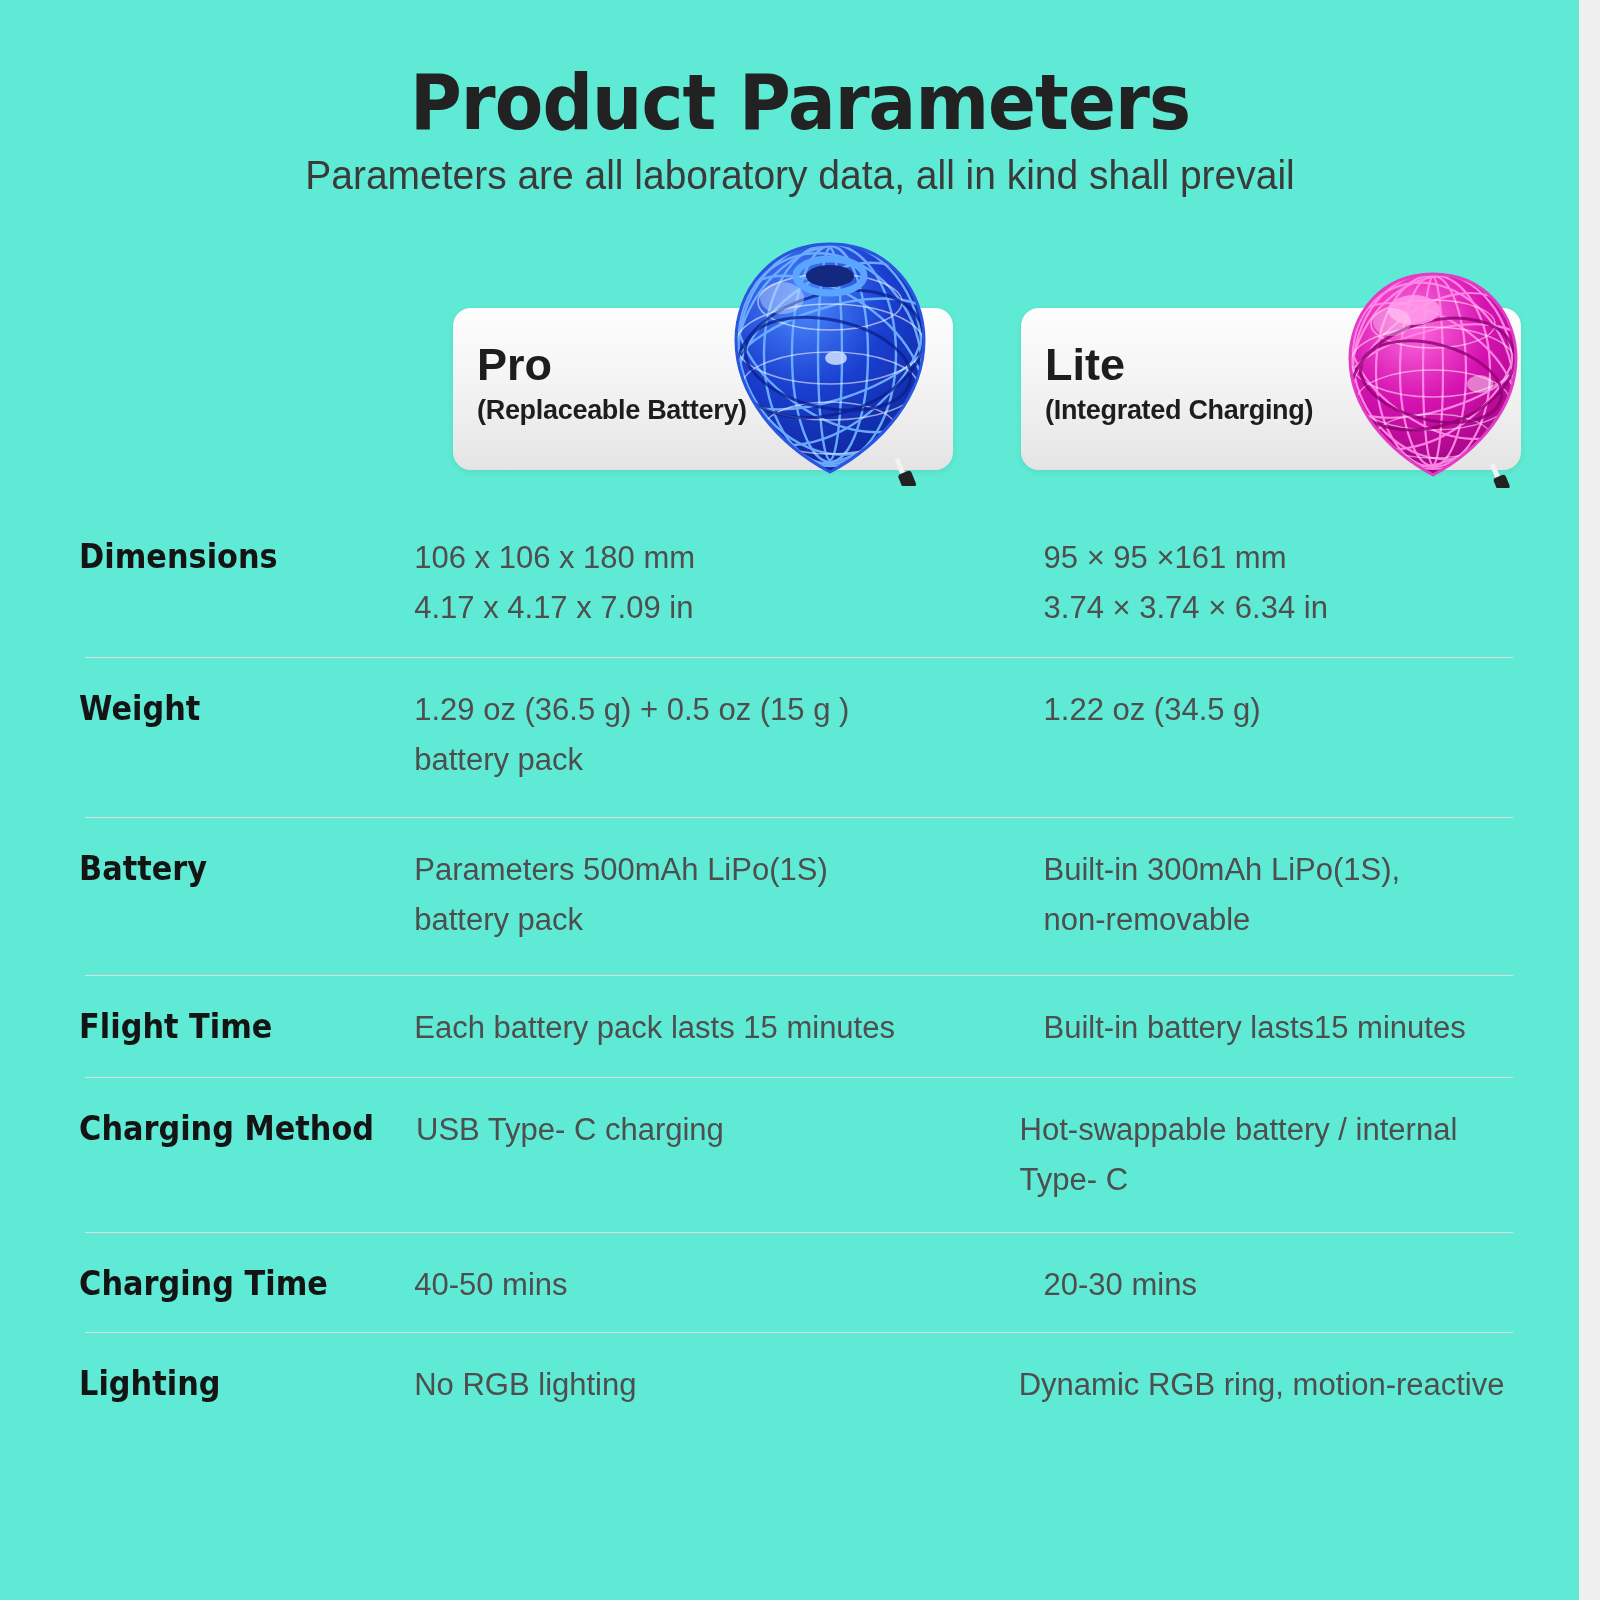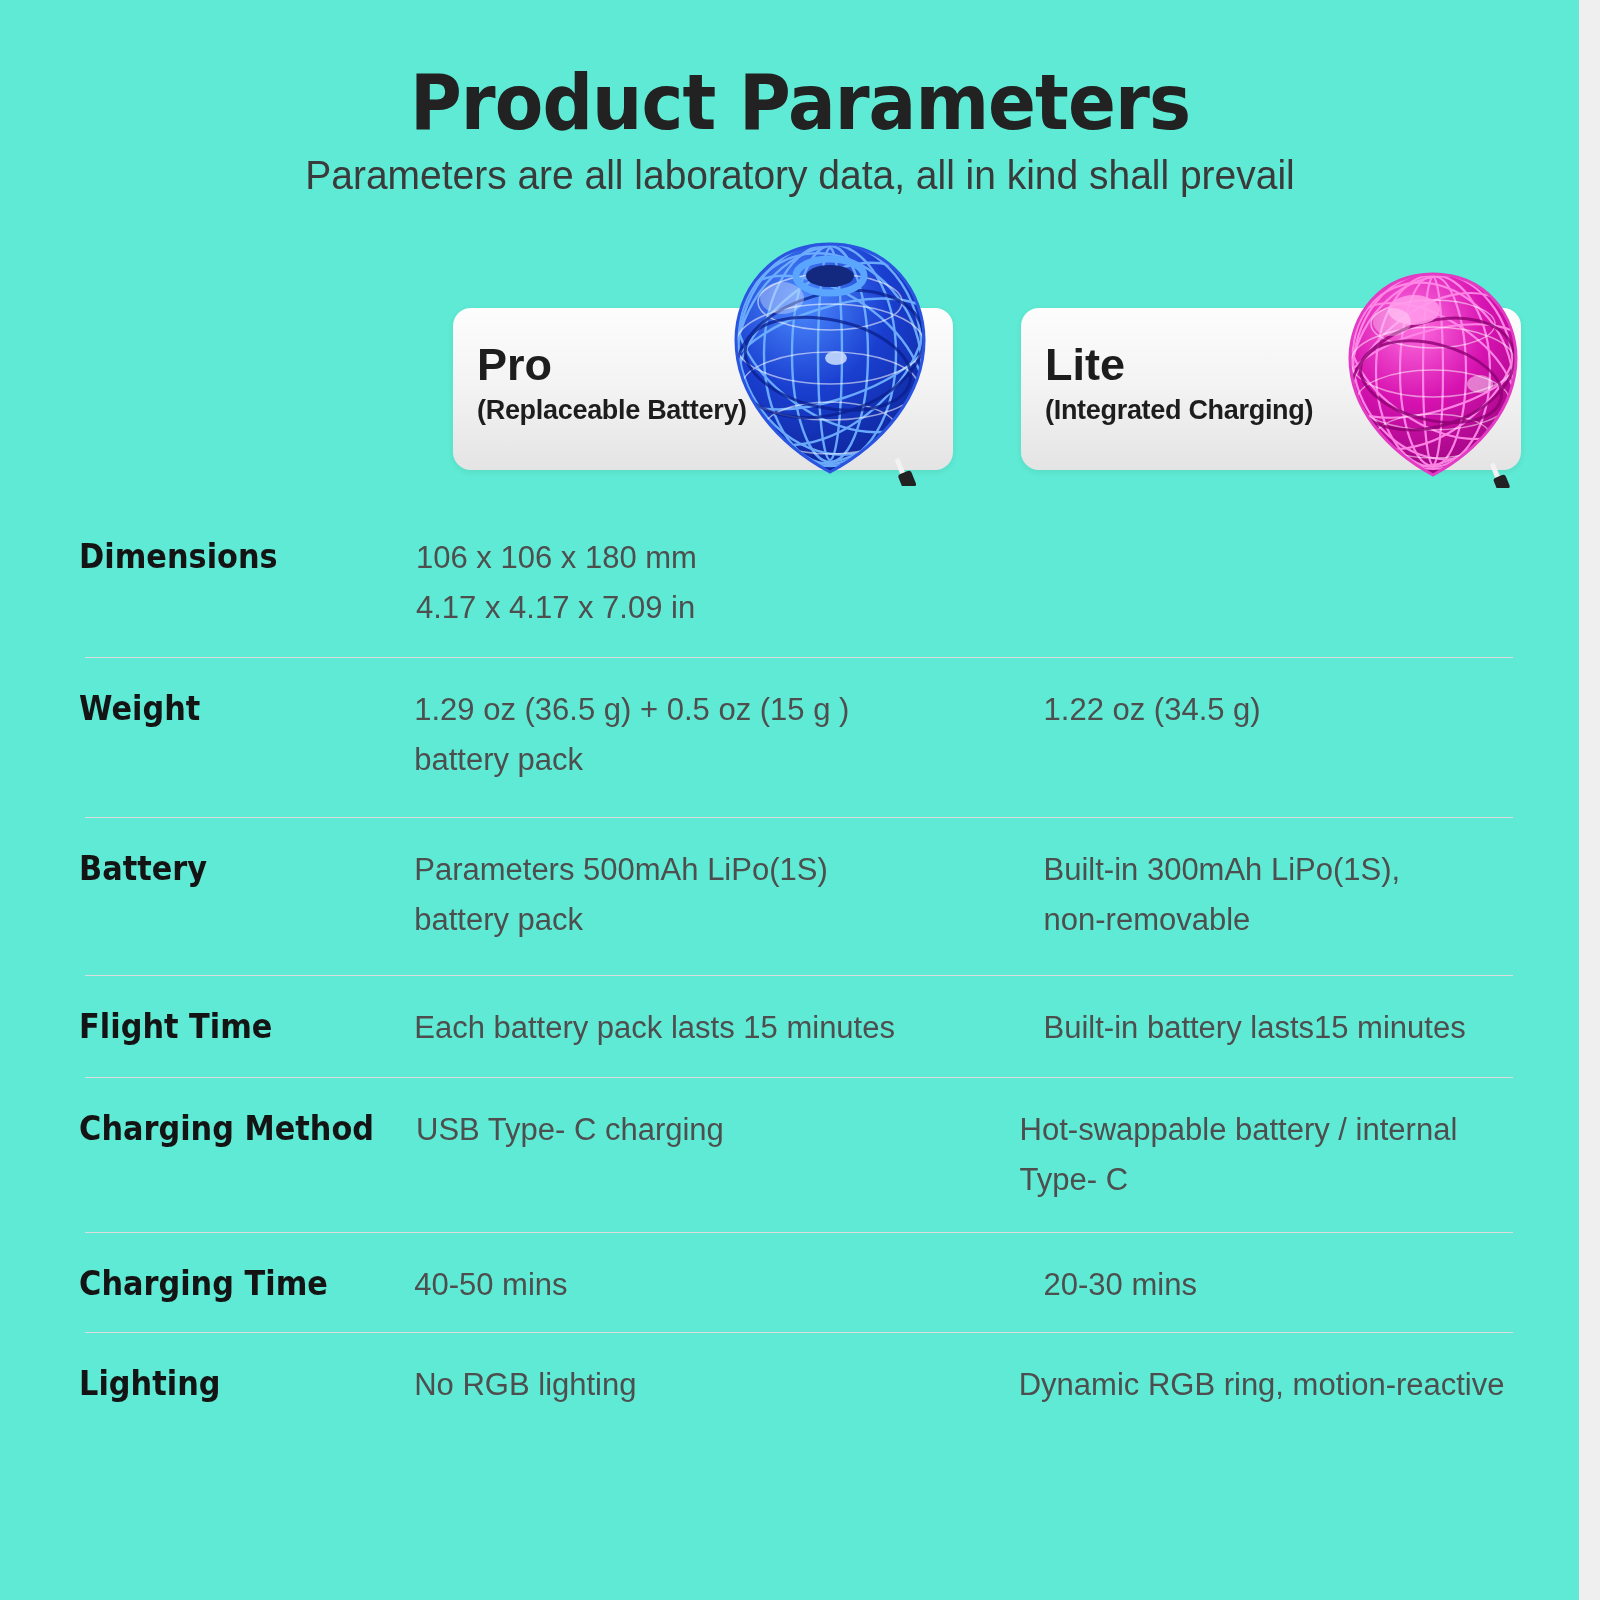--- a/index.html
+++ b/index.html
@@ -280,20 +280,24 @@
   </div>
 
   <div class="table">
 
     <div class="row r-dimensions">
       <div class="cell-label">Dimensions</div>
       <div class="cell-val cell-pro">
         <span class="line2">106 x 106 x 180 mm</span>
         <span class="line2">4.17 x 4.17 x 7.09 in</span>
       </div>
+      <div class="cell-val cell-lite">
+        <span class="line2">95 × 95 ×161 mm</span>
+        <span class="line2">3.74 × 3.74 × 6.34 in</span>
+      </div>
     </div>
 
     <div class="row r-weight">
       <div class="cell-label">Weight</div>
       <div class="cell-val cell-pro">
         <span class="line2">1.29 oz (36.5 g) + 0.5 oz  (15 g )</span>
         <span class="line2">battery pack</span>
       </div>
       <div class="cell-val cell-lite">
         <span class="line2">1.22 oz (34.5 g)</span>

